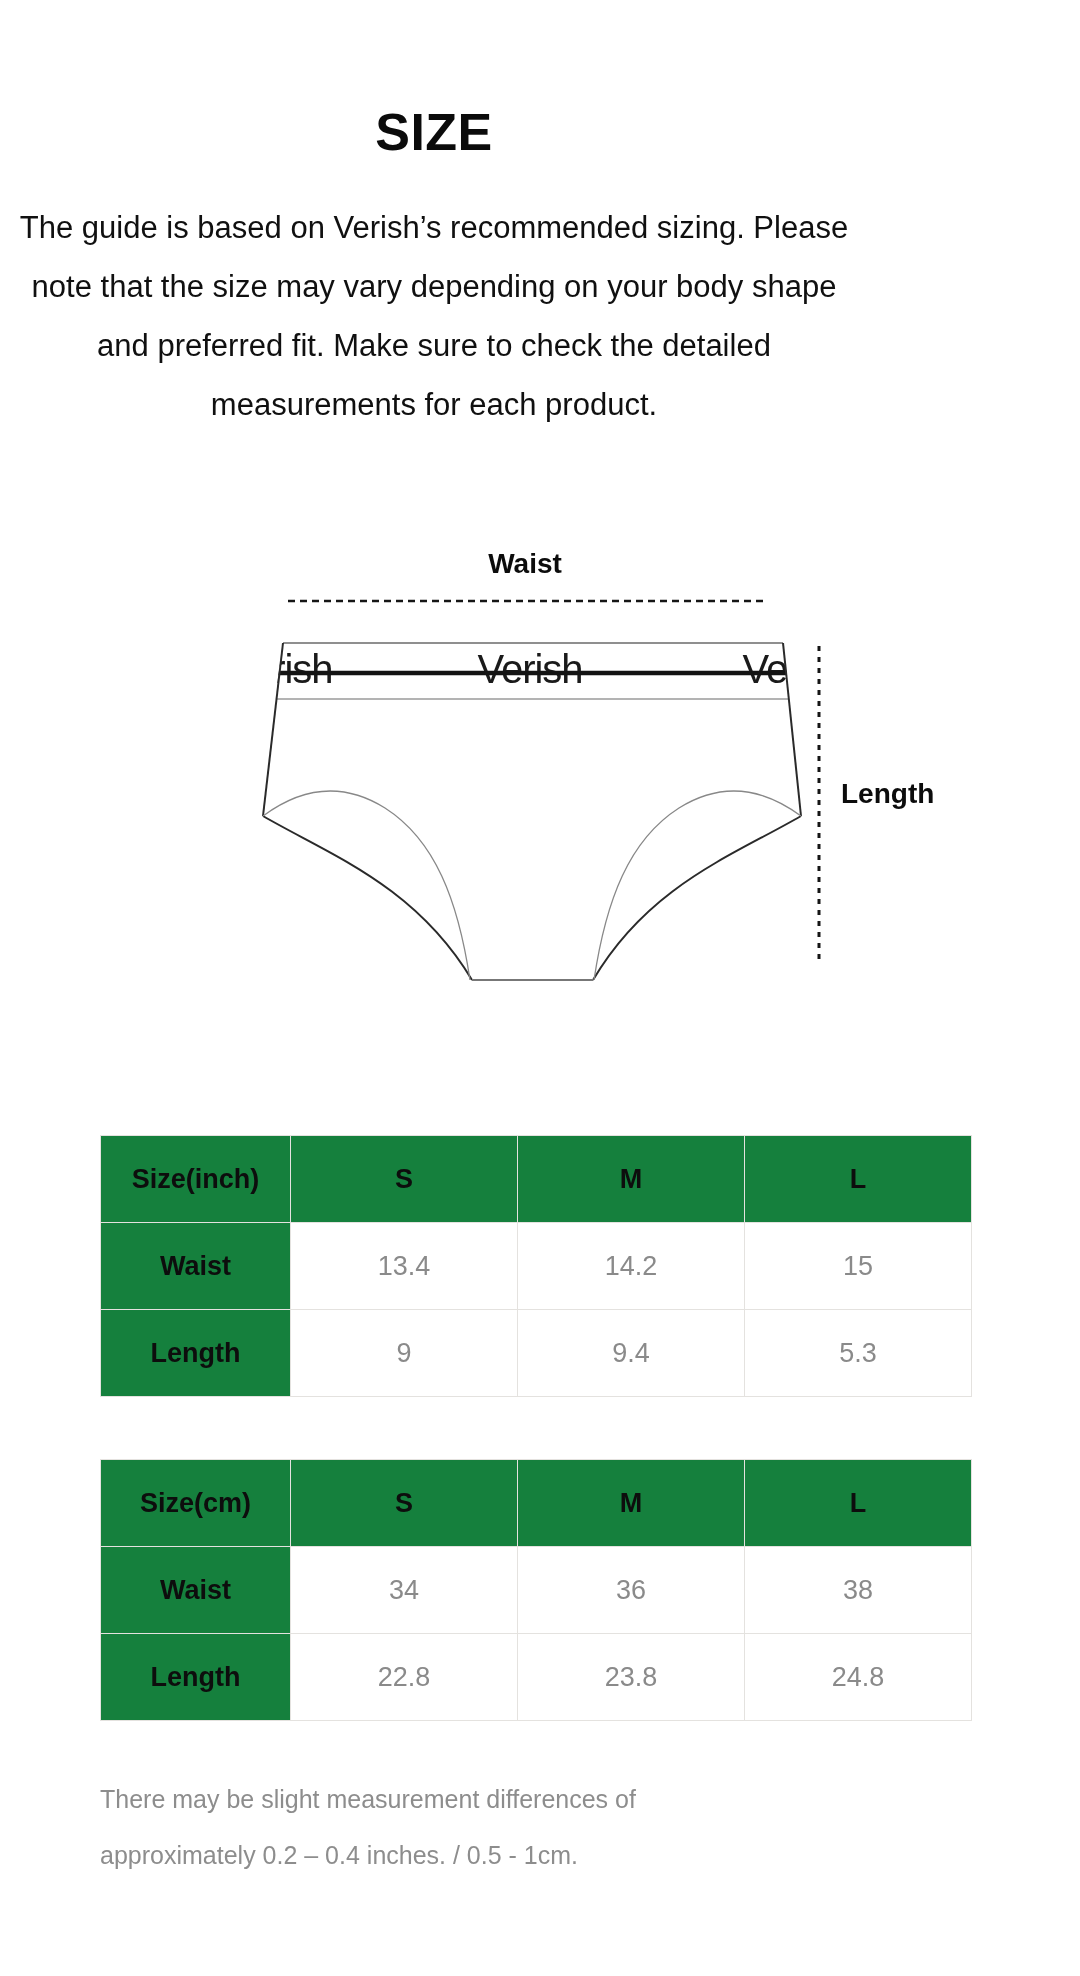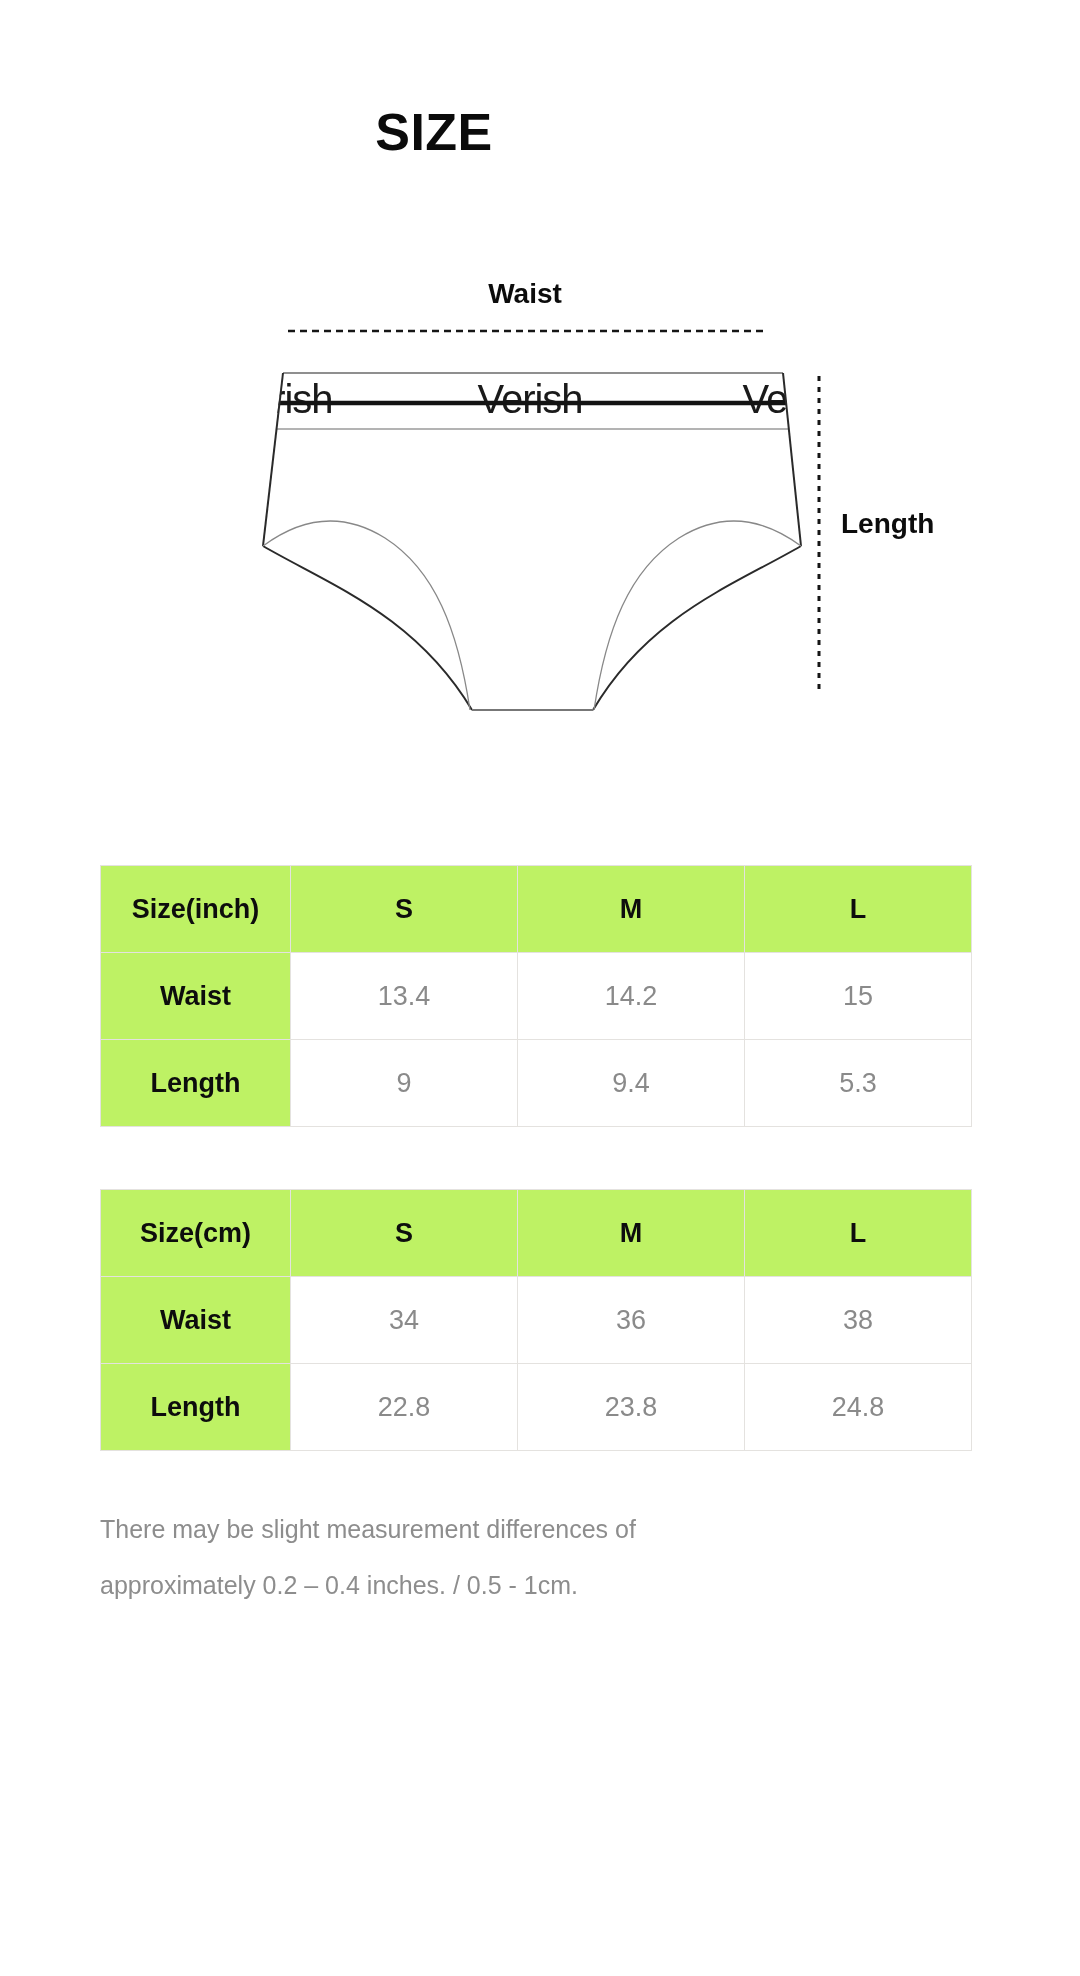--- a/index.html
+++ b/index.html
@@ -18,33 +18,34 @@
   .brand-word{font-family:"Liberation Sans",sans-serif;font-size:40px;font-weight:500;
               letter-spacing:-1px;fill:#1a1a1a;}
 
   .size-table{border-collapse:collapse;width:872px;margin-left:100px;table-layout:fixed;}
   .size-table.first{margin-top:125px;}
   .size-table.second{margin-top:62px;}
   .size-table col.c1{width:190px;}
   .size-table col.cx{width:227px;}
   .size-table th,.size-table td{height:86px;text-align:center;vertical-align:middle;
       border:1px solid #e4e2df;font-size:27px;padding:0;}
-  .size-table th{background:#bef264;color:#0d0d0d;font-weight:700;}
+  .size-table th{background:#15803d;color:#0d0d0d;font-weight:700;}
   .size-table td{background:#ffffff;color:#8a8a8a;font-weight:400;margin-left:20px;}
 
   .footnote{margin:50px 0 0 100px;max-width:600px;font-size:25px;line-height:56px;
             color:#8d8d8d;font-weight:400;}
 </style>
 </head>
 <body>
 
 <div class="page">
 
   <h1 class="title">SIZE</h1>
 
+  <p class="intro">The guide is based on Verish’s recommended sizing. Please note that the size may vary depending on your body shape and preferred fit. Make sure to check the detailed measurements for each product.</p>
 
   <div class="diagram">
     <svg viewBox="0 0 1080 470">
       <defs>
         <clipPath id="bandClip">
           <polygon points="283,102 783,102 790,160 275,160"></polygon>
         </clipPath>
       </defs>
 
       <text class="dim-label" x="525" y="33" text-anchor="middle">Waist</text>

